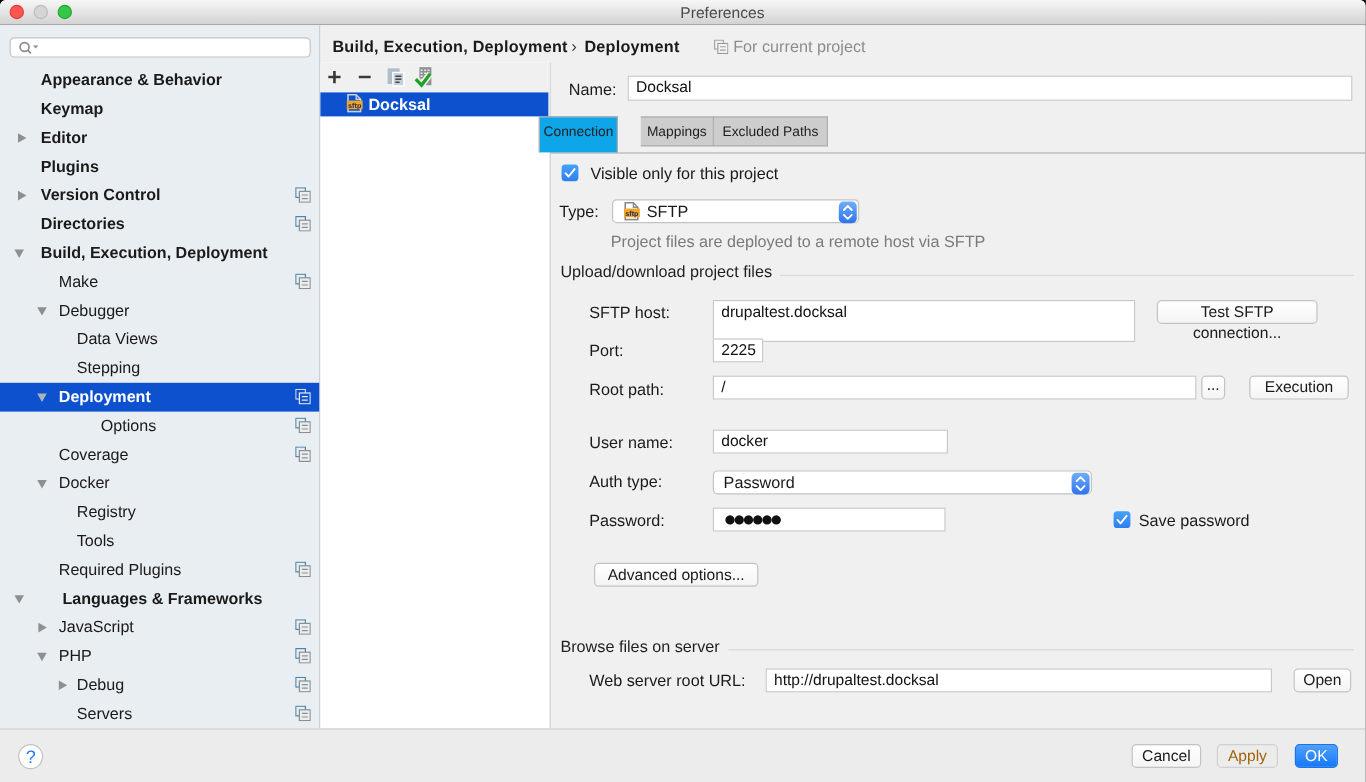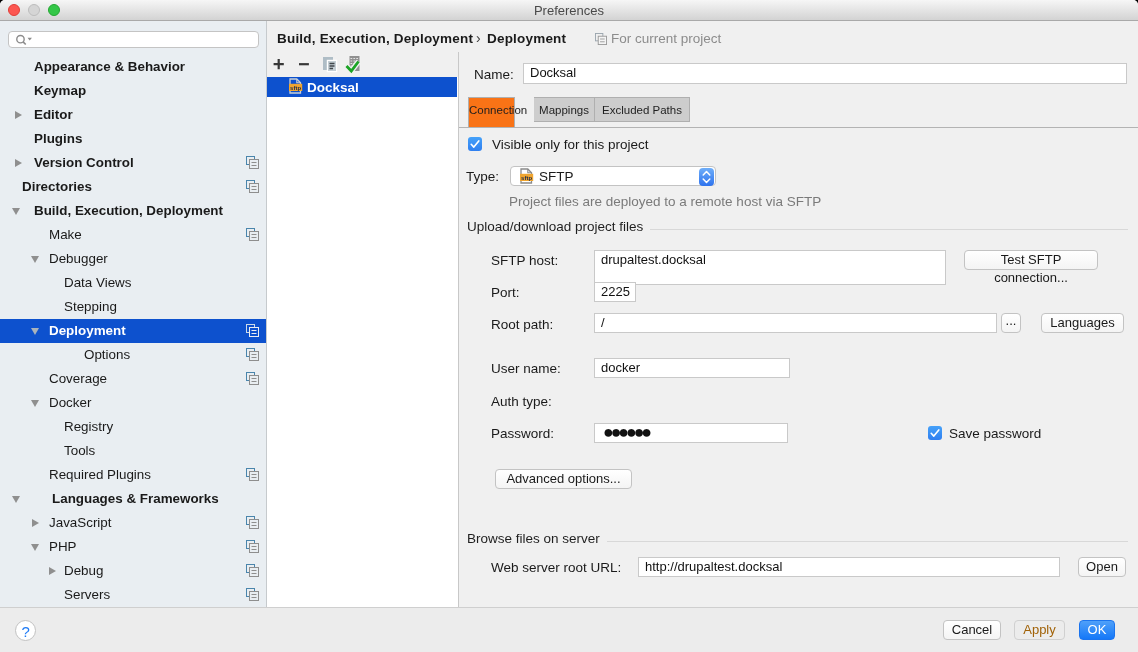--- a/index.html
+++ b/index.html
@@ -5,21 +5,21 @@
   * { margin:0; padding:0; box-sizing:border-box; }
   html,body { width:1138px; height:652px; background:#000; overflow:hidden; }
   body { font-family:"Liberation Sans", sans-serif; }
   #win { position:absolute; left:0; top:0; width:1138px; height:652px;
          border-radius:5px 5px 0 0; overflow:hidden; background:#F0F0F0; }
   .abs { position:absolute; }
 
   
   #titlebar { left:0; top:0; width:1138px; height:21px;
     background:linear-gradient(#F6F6F6, #D3D3D3);
-    border-bottom:1px solid #A9A9A9; }
+    border-bottom:1px solid #A9A9A9;padding-left:33px; }
   #titlebar .title { width:100%; text-align:center; top:3px; font-size:13px; color:#4a4a4a; }
   .tl { top:4px; width:12px; height:12px; border-radius:50%; }
   #tl-red   { left:8px;  background:#FC5650; border:0.5px solid #DF3E38; }
   #tl-yel   { left:28px; background:#D5D5D5; border:0.5px solid #BCBCBC; }
   #tl-grn   { left:48px; background:#34C748; border:0.5px solid #24A732; }
 
   
   #sidebar { left:0; top:21px; width:267px; height:586px; background:#E9EEF2;
              border-right:1px solid #C6CACD; }
   #search { left:8px; top:10px; width:251px; height:17px; background:#fff;
@@ -78,21 +78,21 @@
     <div id="search" class="abs"></div>
     <div class="row" style="top:34px"><b style="margin-left:34px">Appearance &amp; Behavior</b></div>
     <div class="row" style="top:58px"><b style="margin-left:34px">Keymap</b></div>
     <div class="row" style="top:106px"><b style="margin-left:34px">Plugins</b></div>
     <div class="row" style="top:82px"><i class="arr r" style="left:15px"></i><b style="margin-left:34px">Editor</b></div>
     <div class="row" style="top:130px"><i class="arr r" style="left:15px"></i><b style="margin-left:34px">Version Control</b><svg class="shicon" viewBox="0 0 13 13">
           <rect x="0.5" y="0.5" width="8" height="8" fill="none" stroke="#4A85AC"></rect>
           <rect x="3.5" y="3.5" width="9" height="9" fill="#E9EEF2" stroke="#8E8E8E"></rect>
           <path d="M5.5 6.5h5M5.5 9.5h5" stroke="#8E8E8E"></path>
         </svg></div>
-    <div class="row" style="top:154px"><b style="margin-left:22px">Directories</b><svg class="shicon" viewBox="0 0 13 13">
+    <div class="row" style="top:154px"><b style="margin-left:34px">Directories</b><svg class="shicon" viewBox="0 0 13 13">
           <rect x="0.5" y="0.5" width="8" height="8" fill="none" stroke="#4A85AC"></rect>
           <rect x="3.5" y="3.5" width="9" height="9" fill="#E9EEF2" stroke="#8E8E8E"></rect>
           <path d="M5.5 6.5h5M5.5 9.5h5" stroke="#8E8E8E"></path>
         </svg></div>
     <div class="row" style="top:178px"><i class="arr d" style="left:12px"></i><b style="margin-left:34px">Build, Execution, Deployment</b></div>
     <div class="row" style="top:202px"><span style="margin-left:49px">Make</span><svg class="shicon" viewBox="0 0 13 13">
           <rect x="0.5" y="0.5" width="8" height="8" fill="none" stroke="#4A85AC"></rect>
           <rect x="3.5" y="3.5" width="9" height="9" fill="#E9EEF2" stroke="#8E8E8E"></rect>
           <path d="M5.5 6.5h5M5.5 9.5h5" stroke="#8E8E8E"></path>
         </svg></div>
@@ -193,21 +193,21 @@
     <text x="7.6" y="11.6" font-size="6" font-weight="bold" fill="#252E48" text-anchor="middle" font-family="Liberation Sans">sftp</text>
   </svg>
   <div class="lbl" style="left:307px;top:80px;font-weight:bold;color:#fff">Docksal</div>
 
   <div class="lbl" style="left:474px;top:67px">Name:</div>
   <div class="input" style="left:523px;top:63px;width:604px;height:21px">Docksal</div>
 
   <div class="abs tab" style="left:534px;top:97px;width:61px;border-left:none">Mappings</div>
   <div class="abs tab" style="left:595px;top:97px;width:95px;border-left:none">Excluded Paths</div>
   <div class="abs" style="left:459px;top:127px;width:679px;height:1px;background:#B3B3B3"></div>
-  <div class="abs tab" style="left:468px;top:97px;width:47px;height:30px;background:#f97316;border-bottom:none">Connection</div>
+  <div class="abs tab" style="left:449px;top:97px;width:66px;height:30px;background:#0ea5e9;border-bottom:none">Connection</div>
 
   <div class="chk" style="left:468px;top:137px"><svg width="14" height="14" viewBox="0 0 14 14">
         <path d="M3.2 7.3l2.6 2.8 5-6.2" fill="none" stroke="#fff" stroke-width="1.6" stroke-linecap="round" stroke-linejoin="round"></path>
       </svg></div>
   <div class="lbl" style="left:492px;top:137px">Visible only for this project</div>
 
   <div class="lbl" style="left:466px;top:169px">Type:</div>
   <div class="combo" style="left:510px;top:166px;width:206px;height:20px">
     <svg class="abs" style="left:8px;top:1px" width="15" height="16" viewBox="0 0 15 16">
       <path d="M2 1h6.8l3.7 3.7v10.3h-10.5z" fill="none" stroke="#8A8A8A" stroke-width="1.3"></path>
@@ -228,26 +228,32 @@
   <div class="lbl" style="left:491px;top:253px">SFTP host:</div>
   <div class="input" style="left:594px;top:250px;width:352px;height:35px">drupaltest.docksal</div>
   <div class="btn" style="left:964px;top:250px;width:134px;height:20px;line-height:18px">Test SFTP connection...</div>
 
   <div class="lbl" style="left:491px;top:285px">Port:</div>
   <div class="input" style="left:594px;top:282px;width:42px;height:20px">2225</div>
 
   <div class="lbl" style="left:491px;top:317px">Root path:</div>
   <div class="input" style="left:594px;top:313px;width:403px;height:20px">/</div>
   <div class="btn" style="left:1001px;top:313px;width:20px;height:20px;line-height:14px">...</div>
-  <div class="btn" style="left:1041px;top:313px;width:83px;height:20px;line-height:18px">Languages</div>
+  <div class="btn" style="left:1041px;top:313px;width:83px;height:20px;line-height:18px">Execution</div>
 
   <div class="lbl" style="left:491px;top:361px">User name:</div>
   <div class="input" style="left:594px;top:358px;width:196px;height:20px">docker</div>
 
   <div class="lbl" style="left:491px;top:394px">Auth type:</div>
+  <div class="combo" style="left:594px;top:392px;width:316px;height:20px">
+    <div class="lbl" style="left:8px;top:2px">Password</div>
+    <div class="stepper"><svg width="15" height="18" viewBox="0 0 15 18">
+          <path d="M4.2 7l3.3-3.4 3.3 3.4M4.2 11l3.3 3.4 3.3-3.4" fill="none" stroke="#fff" stroke-width="1.5" stroke-linecap="round" stroke-linejoin="round"></path>
+        </svg></div>
+  </div>
 
   <div class="lbl" style="left:491px;top:426px">Password:</div>
   <div class="input" style="left:594px;top:423px;width:194px;height:20px;font-size:18px;letter-spacing:-3.2px;line-height:17px;text-indent:2px">●●●●●●</div>
   <div class="chk" style="left:928px;top:426px"><svg width="14" height="14" viewBox="0 0 14 14">
         <path d="M3.2 7.3l2.6 2.8 5-6.2" fill="none" stroke="#fff" stroke-width="1.6" stroke-linecap="round" stroke-linejoin="round"></path>
       </svg></div>
   <div class="lbl" style="left:949px;top:426px">Save password</div>
 
   <div class="btn" style="left:495px;top:469px;width:137px;height:20px;line-height:18px">Advanced options...</div>
 

